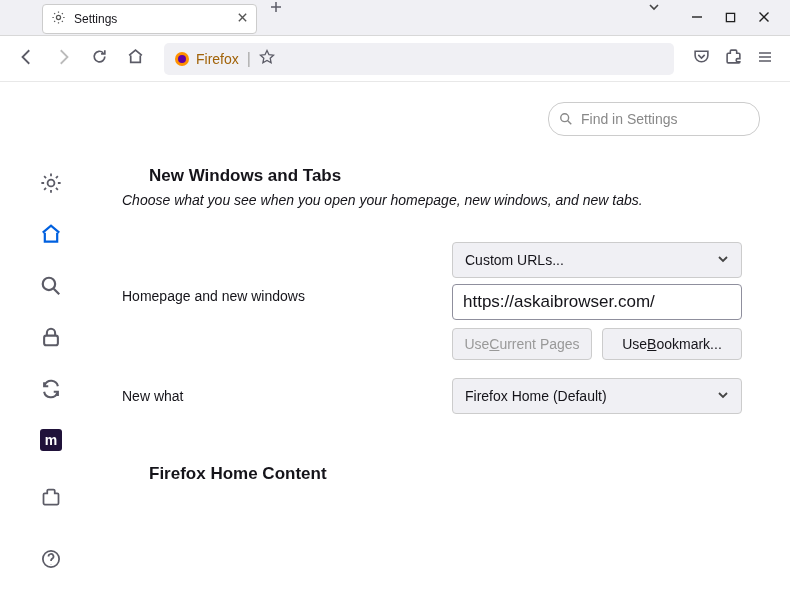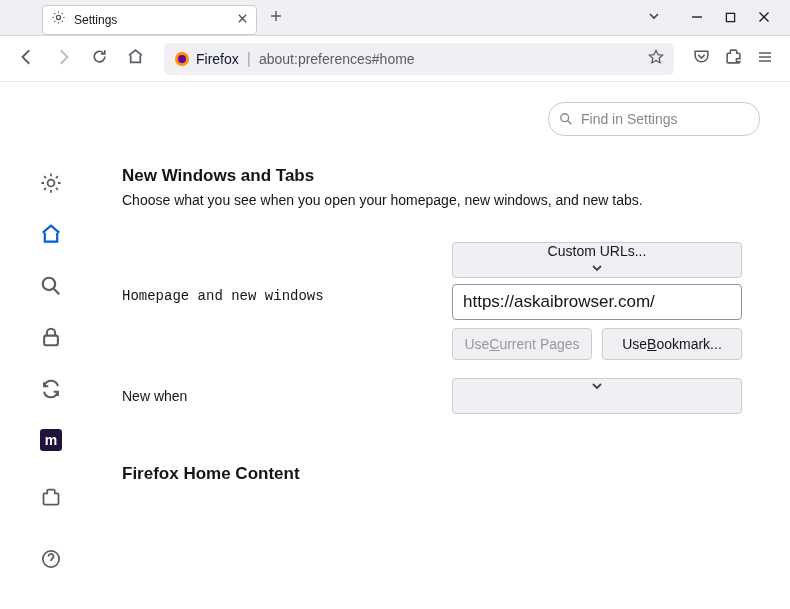--- a/index.html
+++ b/index.html
@@ -1,36 +1,36 @@
 <!DOCTYPE html>
 <html><head>
 <meta charset="utf-8">
 <style>
   * { box-sizing: border-box; margin: 0; padding: 0; font-family: "Segoe UI", Arial, sans-serif; }
   body { background: #fff; width: 790px; height: 609px; overflow: hidden; position: relative; }
   
   
-  .tabbar { display: flex; align-items: center; background: #f0f0f4; height: 36px; border-bottom: 1px solid #d8d8d8; padding-left: 42px; }
+  .tabbar { display: flex; background: #f0f0f4; height: 36px; border-bottom: 1px solid #d8d8d8; padding-left: 42px; }
   .tab { display: flex; align-items: center; background: #fff; border: 1px solid #ccc; border-radius: 4px; height: 30px; width: 215px; padding: 0 8px; gap: 8px; margin-top: 4px; }
   .tab .ticon { color: #555; }
   .tab .tlabel { flex: 1; font-size: 12px; color: #15141a; }
   .tab .tclose { color: #555; font-size: 12px; }
   .tabbar .newtab { margin-left: 12px; color: #555; }
   .tabbar .spacer { flex: 1; }
   .winctl { display: flex; align-items: center; gap: 22px; padding-right: 20px; }
   .winctl span { color: #202020; }
   .chev { margin-right: 30px; color: #444; }
   
   
   .toolbar { display: flex; align-items: center; height: 46px; padding: 0 14px; gap: 10px; border-bottom: 1px solid #e8e8e8; }
   .toolbar .navbtn { width: 26px; text-align: center; color: #888; }
   .toolbar .navbtn.active { color: #202020; }
   .urlbar { flex: 1; display: flex; align-items: center; background: #f0f0f4; border-radius: 5px; height: 32px; padding: 0 10px; gap: 6px; margin: 0 6px; }
   .urlbar .fx { width: 16px; height: 16px; }
-  .urlbar .fxname { font-size: 14px; color: #0f172a; }
+  .urlbar .fxname { font-size: 14px; color: #a16207; }
   .urlbar .vsep { color: #aaa; margin: 0 2px; }
   .urlbar .url { font-size: 14px; color: #5b5b66; flex: 1; }
   .urlbar .star { color: #5b5b66; }
   .toolbar .ricon { width: 22px; text-align: center; color: #202020; }
   
   
   .settings { display: flex; height: calc(609px - 36px - 46px); position: relative; }
   .sidebar { width: 102px; display: flex; flex-direction: column; align-items: center; padding-top: 86px; gap: 22px; }
   .sidebar .sicon { width: 40px; height: 40px; display: flex; align-items: center; justify-content: center; color: #5b5b66; border-radius: 4px; }
   .sidebar .sicon.active { color: #0060df; }
@@ -39,28 +39,28 @@
   
   .content { flex: 1; padding: 20px 30px 0 20px; overflow: hidden; color: #15141a; }
   .searchrow { display: flex; justify-content: flex-end; }
   .searchbox { display: flex; align-items: center; border: 1px solid #ccc; border-radius: 16px; height: 34px; width: 212px; padding: 0 10px; gap: 8px; color: #888; }
   .searchbox span.ph { font-size: 14px; }
   
   .heading-row { display:flex; align-items:center; margin-top: 40px; }
   h1 { font-size: 24px; font-weight: 500; color: #15141a; flex:1; }
   .btn { border: 1px solid #ccc; background: #f0f0f4; border-radius: 4px; height: 32px; padding: 0 14px; font-size: 14px; display:flex; align-items:center; color:#15141a; }
   
-  h2 { font-size: 17px; font-weight: 600; margin-top: 30px; }
-  .sub { font-size: 14px; color: #15141a; margin-top: 6px; }
+  h2 { font-size: 17px; font-weight: 600; margin-top: 30px; margin-left: 27px; }
+  .sub { font-size: 14px; color: #15141a; margin-top: 6px; font-style: italic; }
   
   .form { margin-top: 34px; }
   .row { display: flex; align-items: center; margin-bottom: 10px; }
   .row .label { width: 330px; font-size: 14px; color: #15141a; }
   .controls { flex: 1; width: 300px; }
-  .select { border: 1px solid #ccc; background: #f0f0f4; border-radius: 4px; height: 36px; display:flex; align-items:center; padding: 0 12px; font-size: 14px; color:#15141a; justify-content: space-between; width: 290px; flex-direction: column; }
+  .select { border: 1px solid #ccc; background: #f0f0f4; border-radius: 4px; height: 36px; display:flex; align-items:center; padding: 0 12px; font-size: 14px; color:#15141a; justify-content: space-between; width: 290px; }
   .select .chev2 { color: #444; }
   .input { border: 1px solid #8f8f9d; border-radius: 4px; height: 36px; padding: 0 10px; font-size: 17px; width: 290px; display:flex; align-items:center; color:#15141a; margin-top:6px; }
   .btnrow { display:flex; gap:10px; margin-top:8px; width:290px; }
   .btnrow .btn { flex:1; justify-content:center; padding:0 6px; }
   .btnrow .btn.disabled { color: #999; }
   
   h2.sec2 { margin-top: 50px; }
   
   .underline-first::first-letter { text-decoration: underline; }
   
@@ -130,21 +130,20 @@
   </span>
   <div class="urlbar">
     <span class="fx">
       <svg width="16" height="16" viewBox="0 0 16 16">
           <circle cx="8" cy="8" r="7" fill="#ff9100"></circle>
           <circle cx="8" cy="8" r="4" fill="#6200a4"></circle>
         </svg>
     </span>
     <span class="fxname">Firefox</span>
     <span class="vsep">|</span>
-    <span class="url">about:preferences#home</span>
     <span class="star">
       <svg width="16" height="16" viewBox="0 0 16 16" stroke="#5b5b66" stroke-width="1.3" fill="none">
           <path d="M8 1.5l2 4.2 4.5.5-3.3 3 .9 4.5L8 11.5l-4.1 2.2.9-4.5L1.5 6.2l4.5-.5z"></path>
         </svg>
     </span>
   </div>
   <span class="ricon">
     <svg width="17" height="17" viewBox="0 0 16 16" stroke="#5b5b66" stroke-width="1.5" fill="none">
         <path d="M2 3h12v4a6 6 0 0 1-12 0zM5 6.5l3 3 3-3"></path>
       </svg>
@@ -219,42 +218,43 @@
         <span class="ph">Find in Settings</span>
       </div>
     </div>
 
 
     <h2>New Windows and Tabs</h2>
     <p class="sub">Choose what you see when you open your homepage, new windows, and new tabs.</p>
 
     <div class="form">
       <div class="row" style="align-items:flex-start;">
-        <div class="label" style="padding-top:46px;font-family:Liberation Mono, monospace;">Homepage and new windows</div>
+        <div class="label" style="padding-top:46px;">Homepage and new windows</div>
         <div class="controls">
           <div class="select">
             <span>Custom URLs...</span>
             <span class="chev2"><svg width="12" height="12" viewBox="0 0 12 12" stroke="currentColor" stroke-width="1.8" fill="none">
                   <path d="M2 4l4 4 4-4"></path>
                 </svg></span>
           </div>
           <div class="input">
             <span>https://askaibrowser.com/</span>
           </div>
           <div class="btnrow">
             <div class="btn disabled" style="color: rgb(153, 153, 153);">Use <span style="text-decoration:underline">C</span>urrent Pages</div>
             <div class="btn">Use <span style="text-decoration:underline">B</span>ookmark...</div>
           </div>
         </div>
       </div>
 
       <div class="row" style="margin-top:18px;">
-        <div class="label">New when</div>
+        <div class="label">New what</div>
         <div class="controls">
           <div class="select">
+            <span>Firefox Home (Default)</span>
             <span class="chev2"><svg width="12" height="12" viewBox="0 0 12 12" stroke="currentColor" stroke-width="1.8" fill="none">
                   <path d="M2 4l4 4 4-4"></path>
                 </svg></span>
           </div>
         </div>
       </div>
     </div>
 
     <h2 class="sec2">Firefox Home Content</h2>
   </div>

